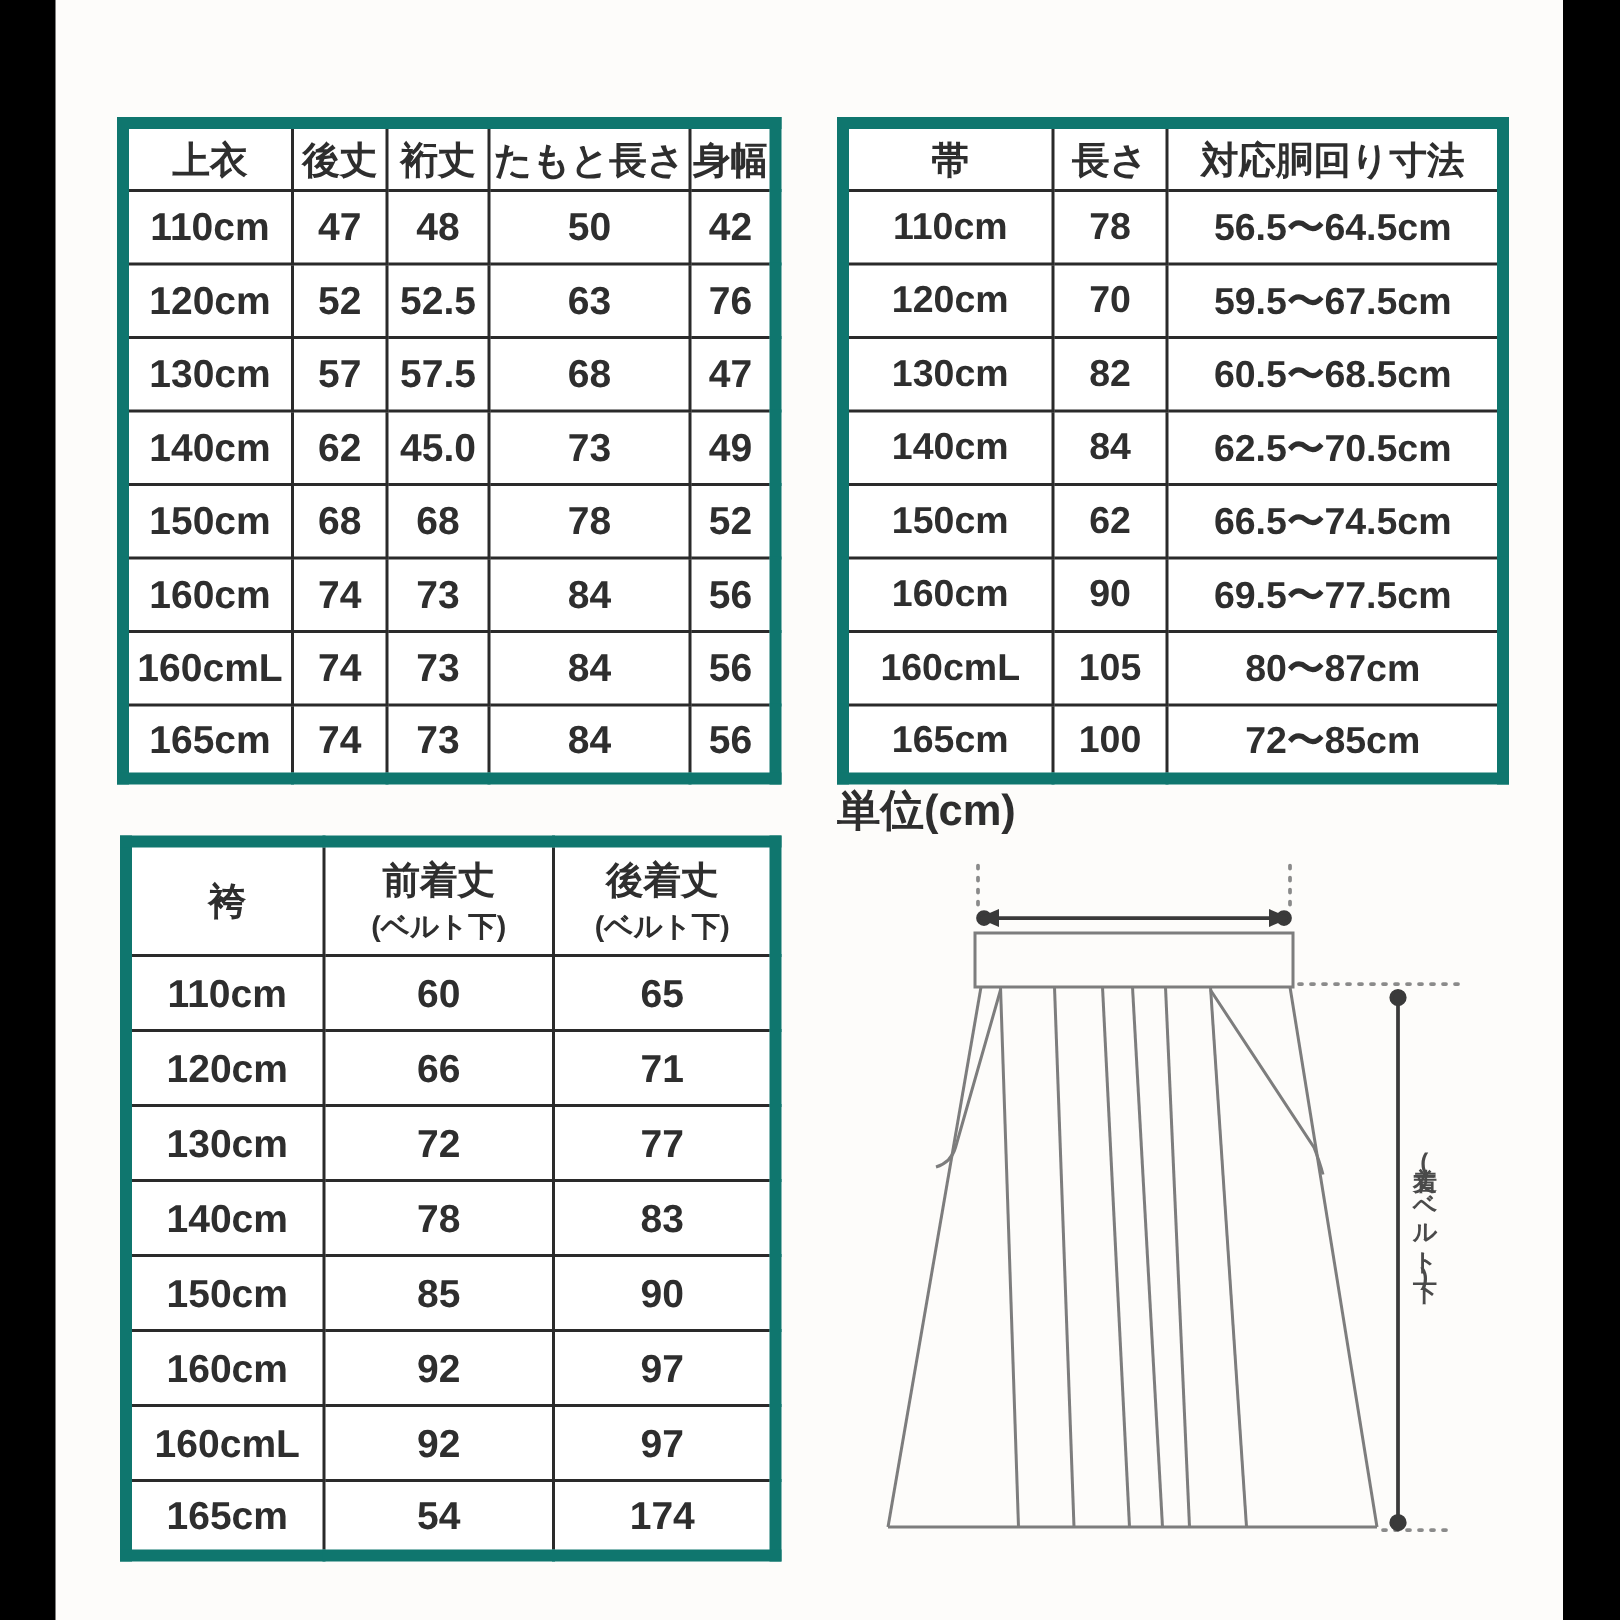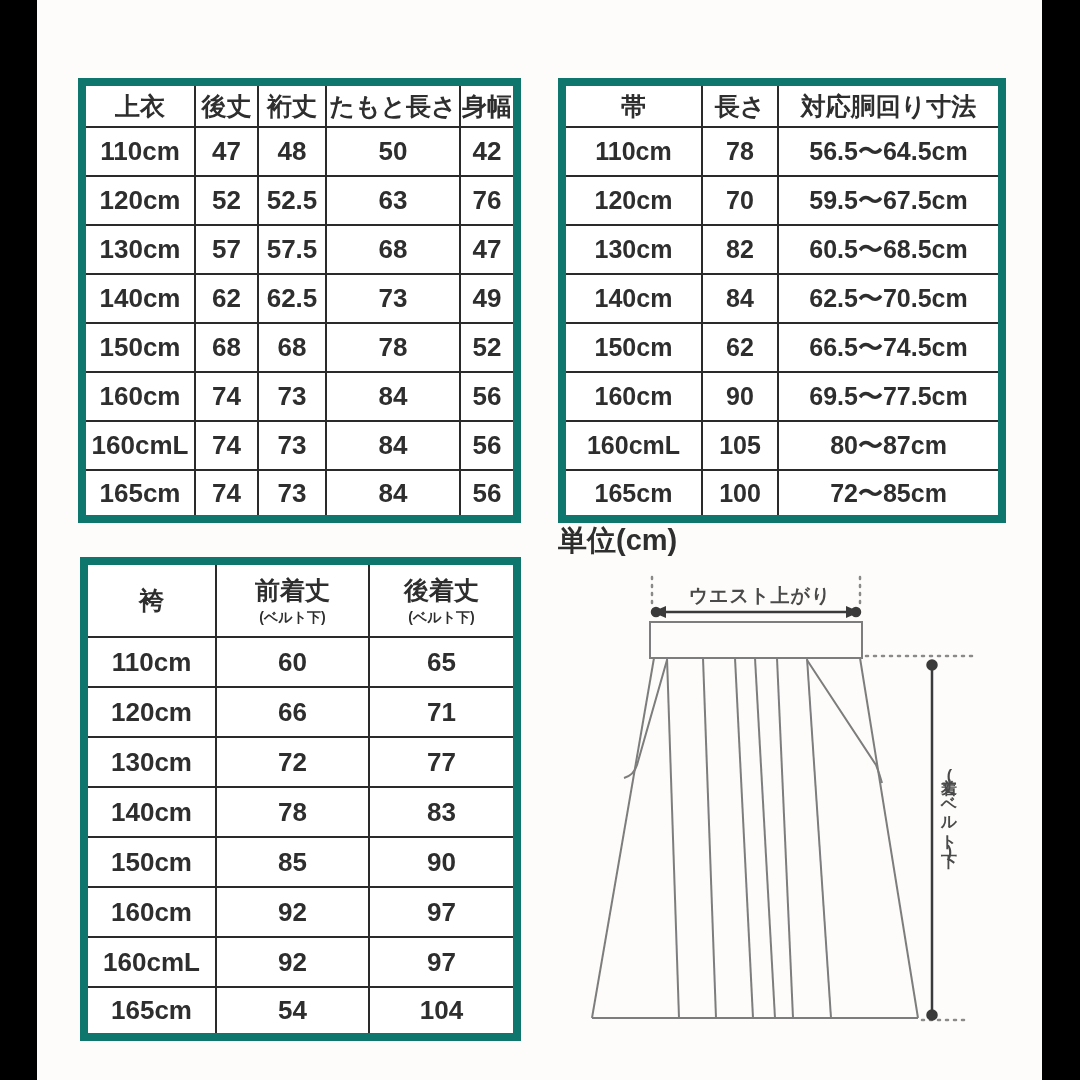--- a/index.html
+++ b/index.html
@@ -33,21 +33,21 @@
   .t-jacket tbody tr{height:49px;}
 
   .t-obi{left:521px;top:78px;width:440px;}
   .t-obi thead tr{height:45px;}
   .t-obi tbody tr{height:49px;}
   .t-obi td{font-size:25px;}
 
   .t-hakama{left:43px;top:557px;width:433px;}
   .t-hakama thead tr{height:76px;}
   .t-hakama tbody tr{height:50px;}
-  .t-hakama th .sub{font-size:14px;font-weight:700;margin-top:2px;}
+  .t-hakama th .sub{font-size:19px;font-weight:700;margin-top:2px;}
 
   .unit-note{
     position:absolute;left:521px;top:521px;font-size:29px;font-weight:700;color:#2e2e2e;
   }
 
   .diagram{position:absolute;left:523px;top:565px;width:470px;height:480px;}
   .diagram svg{position:absolute;left:0;top:0;}
   .waist-label{
     position:absolute;left:100px;top:18px;width:200px;text-align:center;
     font-size:19px;font-weight:700;color:#4a4a4a;letter-spacing:1px;
@@ -101,21 +101,21 @@
         <tr>
           <td>130cm</td>
           <td>57</td>
           <td>57.5</td>
           <td>68</td>
           <td>47</td>
         </tr>
         <tr>
           <td>140cm</td>
           <td>62</td>
-          <td>62.5</td>
+          <td>45.0</td>
           <td>73</td>
           <td>49</td>
         </tr>
         <tr>
           <td>150cm</td>
           <td>68</td>
           <td>68</td>
           <td>78</td>
           <td>52</td>
         </tr>
@@ -253,21 +253,21 @@
           <td>97</td>
         </tr>
         <tr>
           <td>160cmL</td>
           <td>92</td>
           <td>97</td>
         </tr>
         <tr>
           <td>165cm</td>
           <td>54</td>
-          <td>104</td>
+          <td>174</td>
         </tr>
       </tbody>
     </table>
 
   <div class="diagram">
     <svg width="470" height="480" viewBox="0 0 470 480">
 
       <g stroke="#7d7d7d" stroke-width="2" fill="none">
         <rect x="90" y="57" width="212" height="36"></rect>
         <line x1="94" y1="93" x2="32" y2="453"></line>
@@ -297,17 +297,16 @@
         <path d="M92,47 L106,41 L106,53 Z" stroke="none"></path>
         <path d="M300,47 L286,41 L286,53 Z" stroke="none"></path>
       </g>
 
       <g stroke="#3a3a3a" stroke-width="2.5" fill="#3a3a3a">
         <line x1="372" y1="100" x2="372" y2="450"></line>
         <circle cx="372" cy="100" r="4.5"></circle>
           <circle cx="372" cy="450" r="4.5"></circle>
       </g>
     </svg>
-    <div class="waist-label">ウエスト上がり</div>
     <div class="length-label">着丈(ベルト下)</div>
   </div>
 
 </div>
 
 </body></html>

